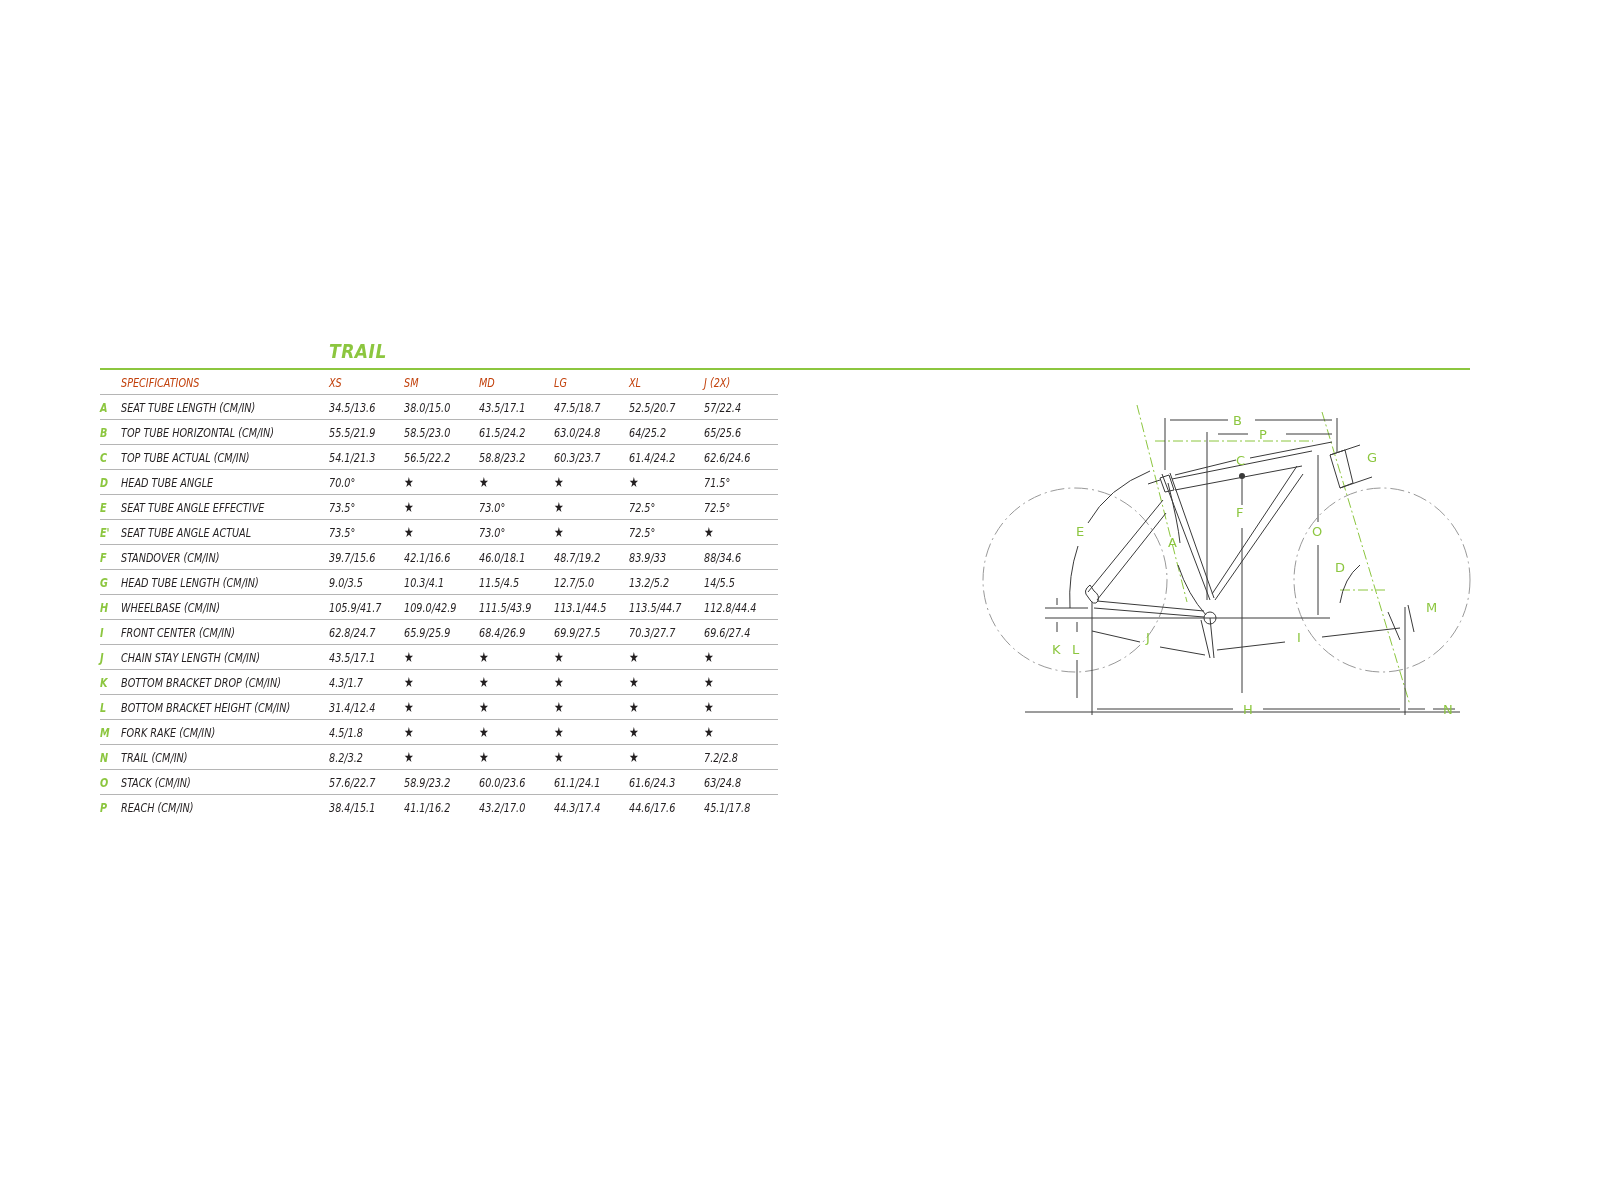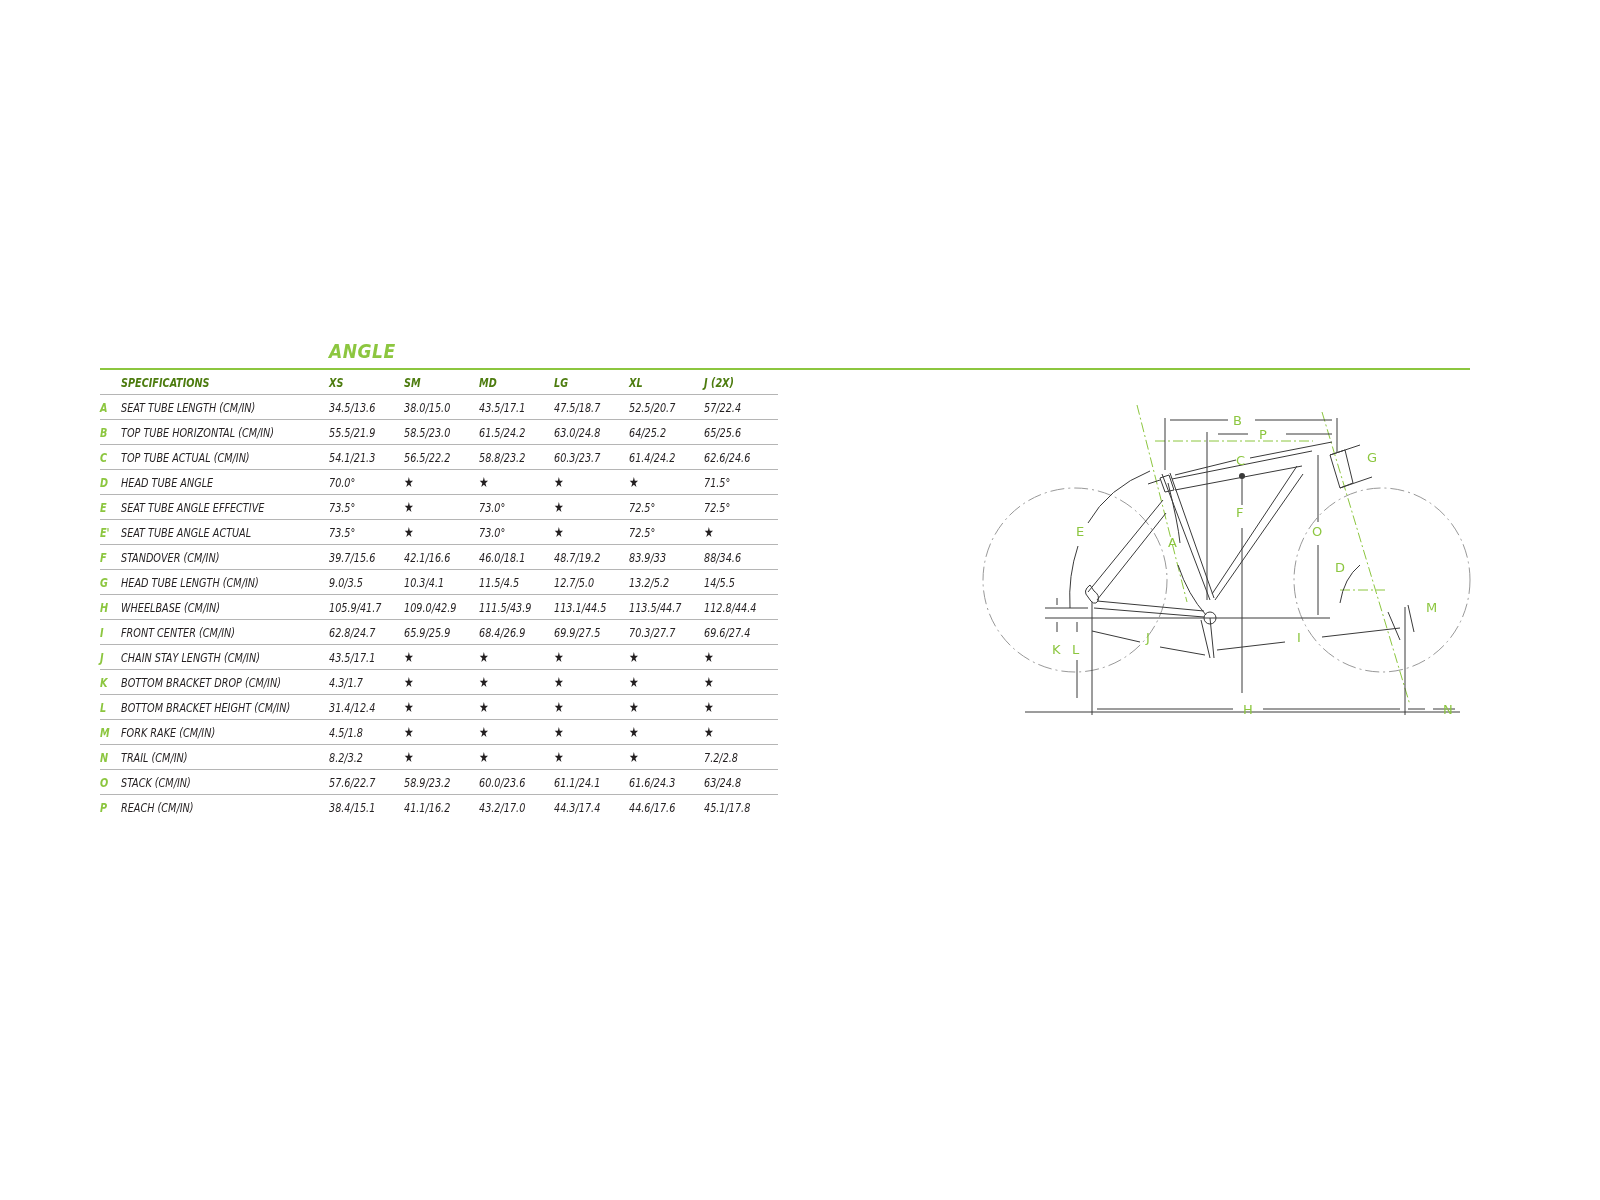--- a/index.html
+++ b/index.html
@@ -6,34 +6,34 @@
   body { width: 1600px; height: 1200px; position: relative; overflow: hidden;
          font-family: "DejaVu Sans Condensed", "DejaVu Sans", sans-serif; color: #231f20; }
   .model-title { position: absolute; left: 329px; top: 340px; font-size: 19px; font-weight: bold;
                  font-style: italic; color: #8cc63f; letter-spacing: 0.5px; }
   .top-rule { position: absolute; left: 100px; top: 368px; width: 1370px; height: 2px; background: #8cc63f; }
   table.spec { position: absolute; left: 100px; top: 370px; border-collapse: collapse; width: 678px; }
   table.spec td, table.spec th { height: 24px; padding: 0; border-bottom: 1.5px solid #b5b5b5;
        font-size: 12.5px; font-style: italic; text-align: left; vertical-align: middle; white-space: nowrap;
        transform-origin: left center; }
   table.spec tr:last-child td { border-bottom: none; }
-  table.spec th { color: #4d7c0f; font-weight: bold; font-size: 12.5px; }
+  table.spec th { color: #c2410c; font-weight: normal; font-size: 12.5px; }
   .c-letter { width: 21px; color: #8cc63f; font-weight: bold; font-size: 10.5px; }
   .c-name { width: 208px; }
   .c-val { width: 75px; }
   .c-last { width: 74px; }
   .txt { display: inline-block; transform: scaleX(0.86); transform-origin: left center; }
   .star { font-style: normal; font-size: 14px; }
   .diagram { position: absolute; left: 975px; top: 395px; width: 505px; height: 320px; }
   .diagram text { font-family: "DejaVu Sans", sans-serif; font-size: 13px; fill: #8cc63f; }
 </style>
 </head>
 <body>
 
-<div class="model-title">ANGLE</div>
+<div class="model-title">TRAIL</div>
 <div class="top-rule"></div>
 
 <table class="spec">
   <tbody>
       <tr>
     <th class="c-letter"></th>
     <th class="c-name"><span class="txt">SPECIFICATIONS</span></th>
     <th class="c-val"><span class="txt">XS</span></th>
     <th class="c-val"><span class="txt">SM</span></th>
     <th class="c-val"><span class="txt">MD</span></th>

